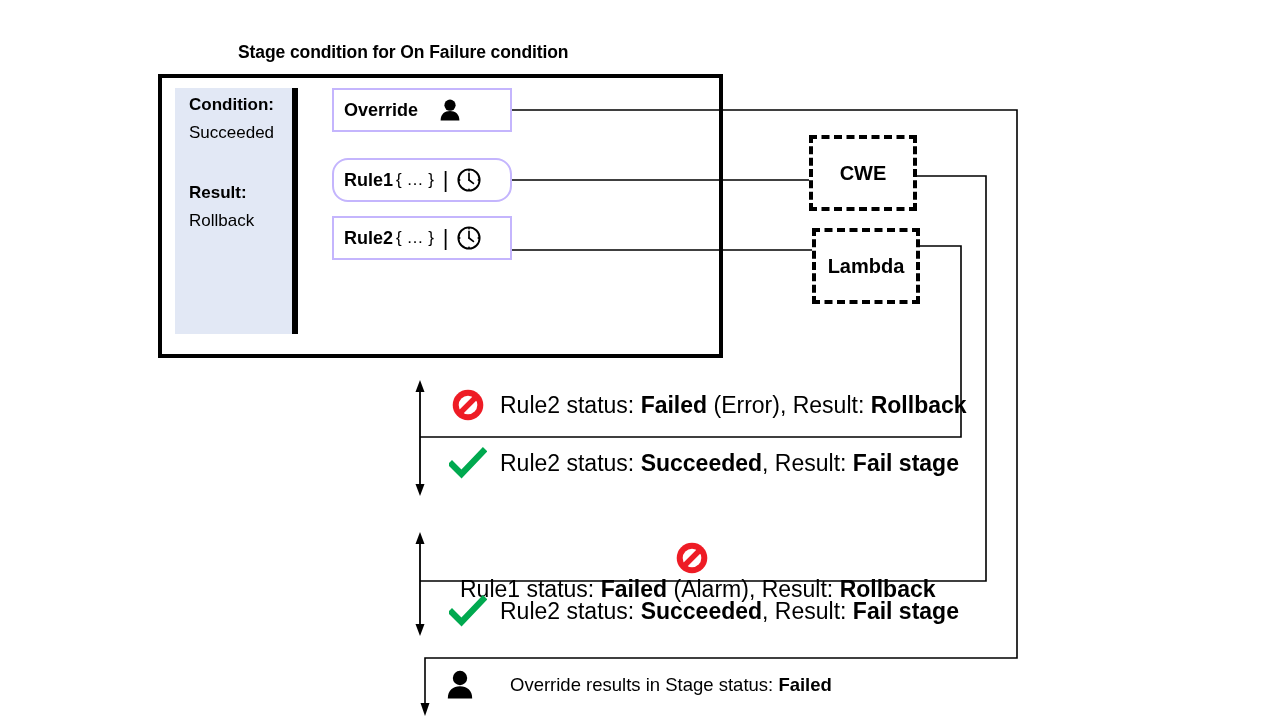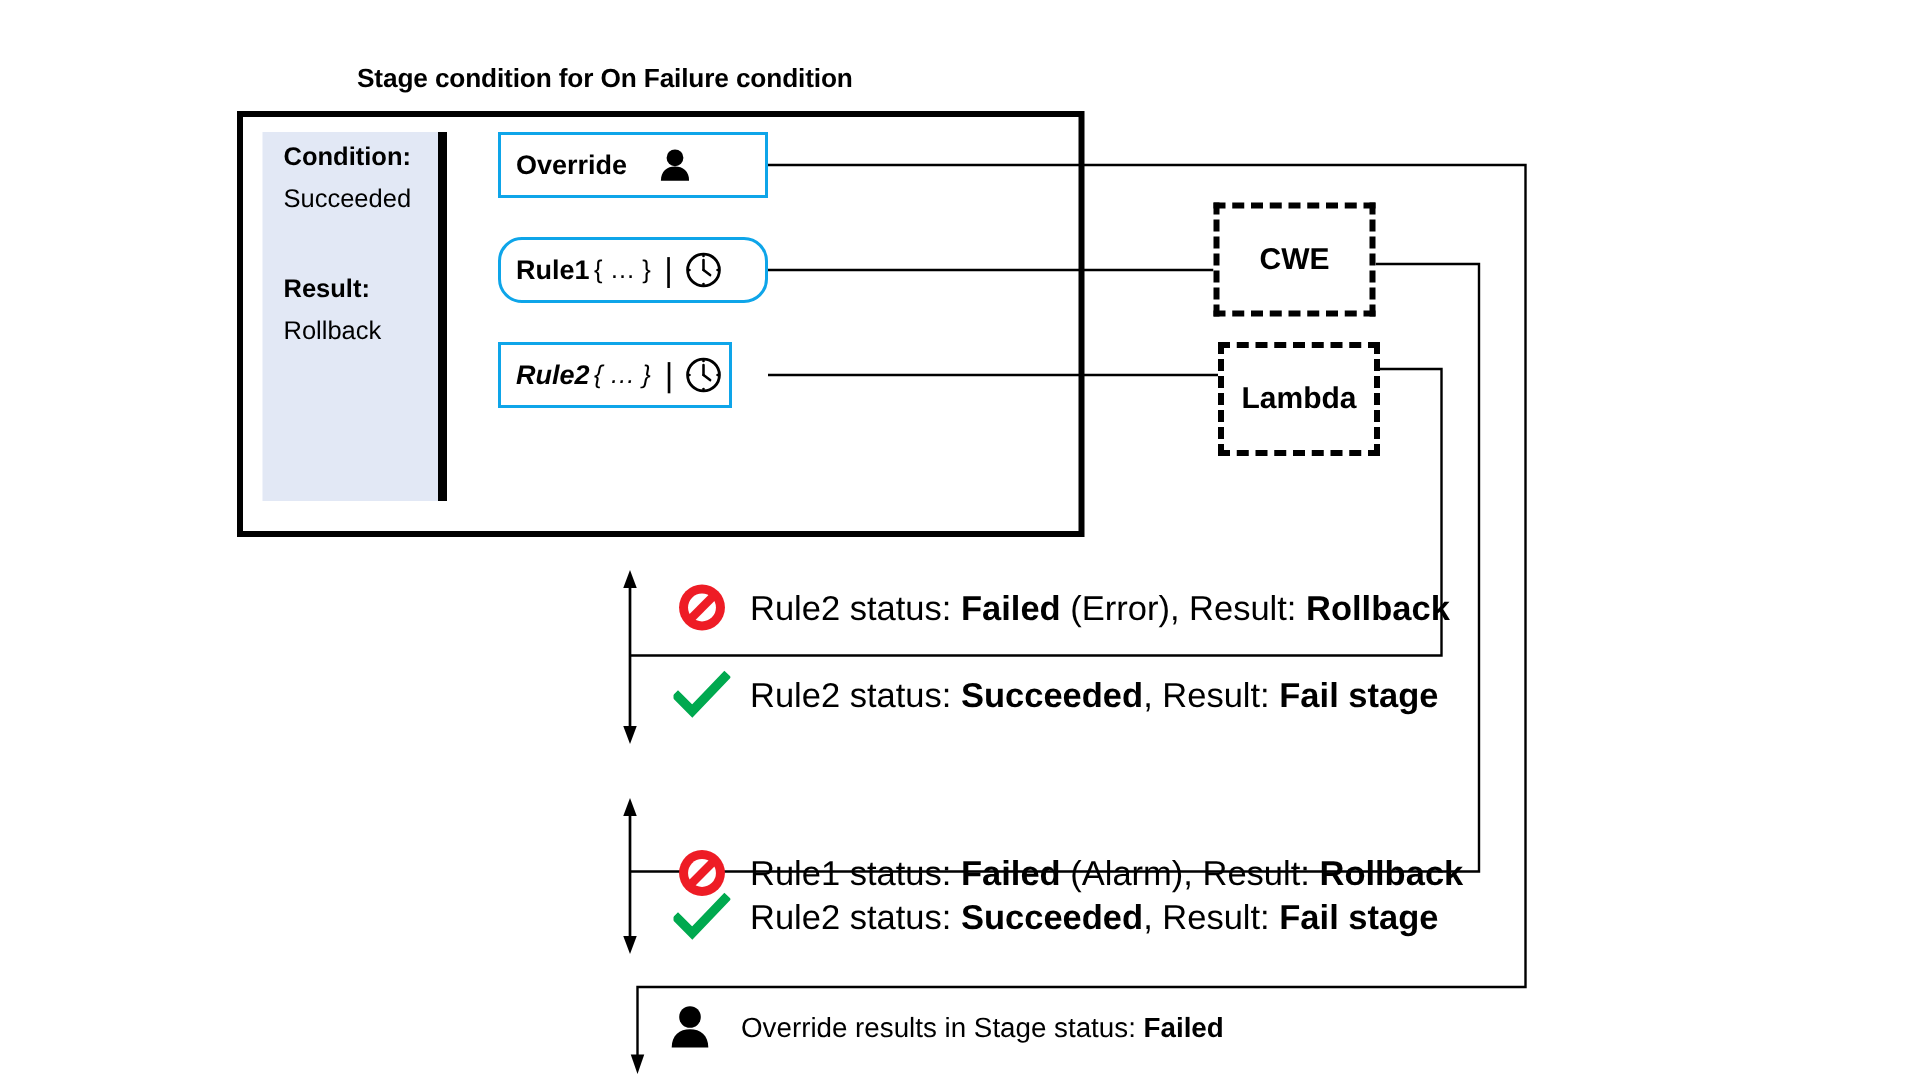--- a/index.html
+++ b/index.html
@@ -66,30 +66,30 @@
     line-height: 1.0;
   }
   .panel-text.bold { font-weight: bold; }
   #condition-label { top: 96px; }
   #condition-value { top: 124px; }
   #result-label   { top: 184px; }
   #result-value   { top: 212px; }
 
   
   .item-box {
-    border: 2px solid #0ea5e9;
+    border: 2px solid #c4b5fd;
     box-sizing: border-box;
     background: #ffffff;
     display: flex;
     align-items: center;
     padding-left: 10px;
   }
   #override-box { left: 332px; top: 88px; width: 180px; height: 44px; }
   #rule1-box    { left: 332px; top: 158px; width: 180px; height: 44px; border-radius: 16px; }
-  #rule2-box    { left: 332px; top: 228px; width: 156px; height: 44px; font-style: italic; }
+  #rule2-box    { left: 332px; top: 216px; width: 180px; height: 44px; }
 
   .item-label {
     font-size: 18px;
     font-weight: bold;
     white-space: nowrap;
   }
   .item-braces {
     font-size: 17px;
     font-weight: normal;
     white-space: nowrap;
@@ -136,23 +136,23 @@
   }
   .status-text {
     font-size: 23px;
     margin-left: 12px;
     white-space: nowrap;
   }
   .status-text b { font-weight: bold; }
 
   #row-r2-failed     { left: 448px; top: 387px; }
   #row-r2-succeeded  { left: 448px; top: 447px; }
-  #row-r1-failed     { left: 448px; top: 564px; }
+  #row-r1-failed     { left: 448px; top: 540px; flex-direction: column; }
   #row-r2-succeeded2 { left: 448px; top: 595px; }
-  #row-override      { left: 440px; top: 670px; }
+  #row-override      { left: 440px; top: 670px; gap: 16px; }
   #row-override .status-text { font-size: 18.5px; margin-left: 14px; }
 </style>
 </head>
 <body>
 
 <svg id="canvas" viewBox="0 0 1280 720" width="1280" height="720" aria-hidden="true">
 
   <path d="M512,110 L1017,110 L1017,658 L425,658 L425,706" fill="none" stroke="#000000" stroke-width="1.6"></path>
   <polygon points="425,716 420.5,703 429.5,703" fill="#000000"></polygon>
 

